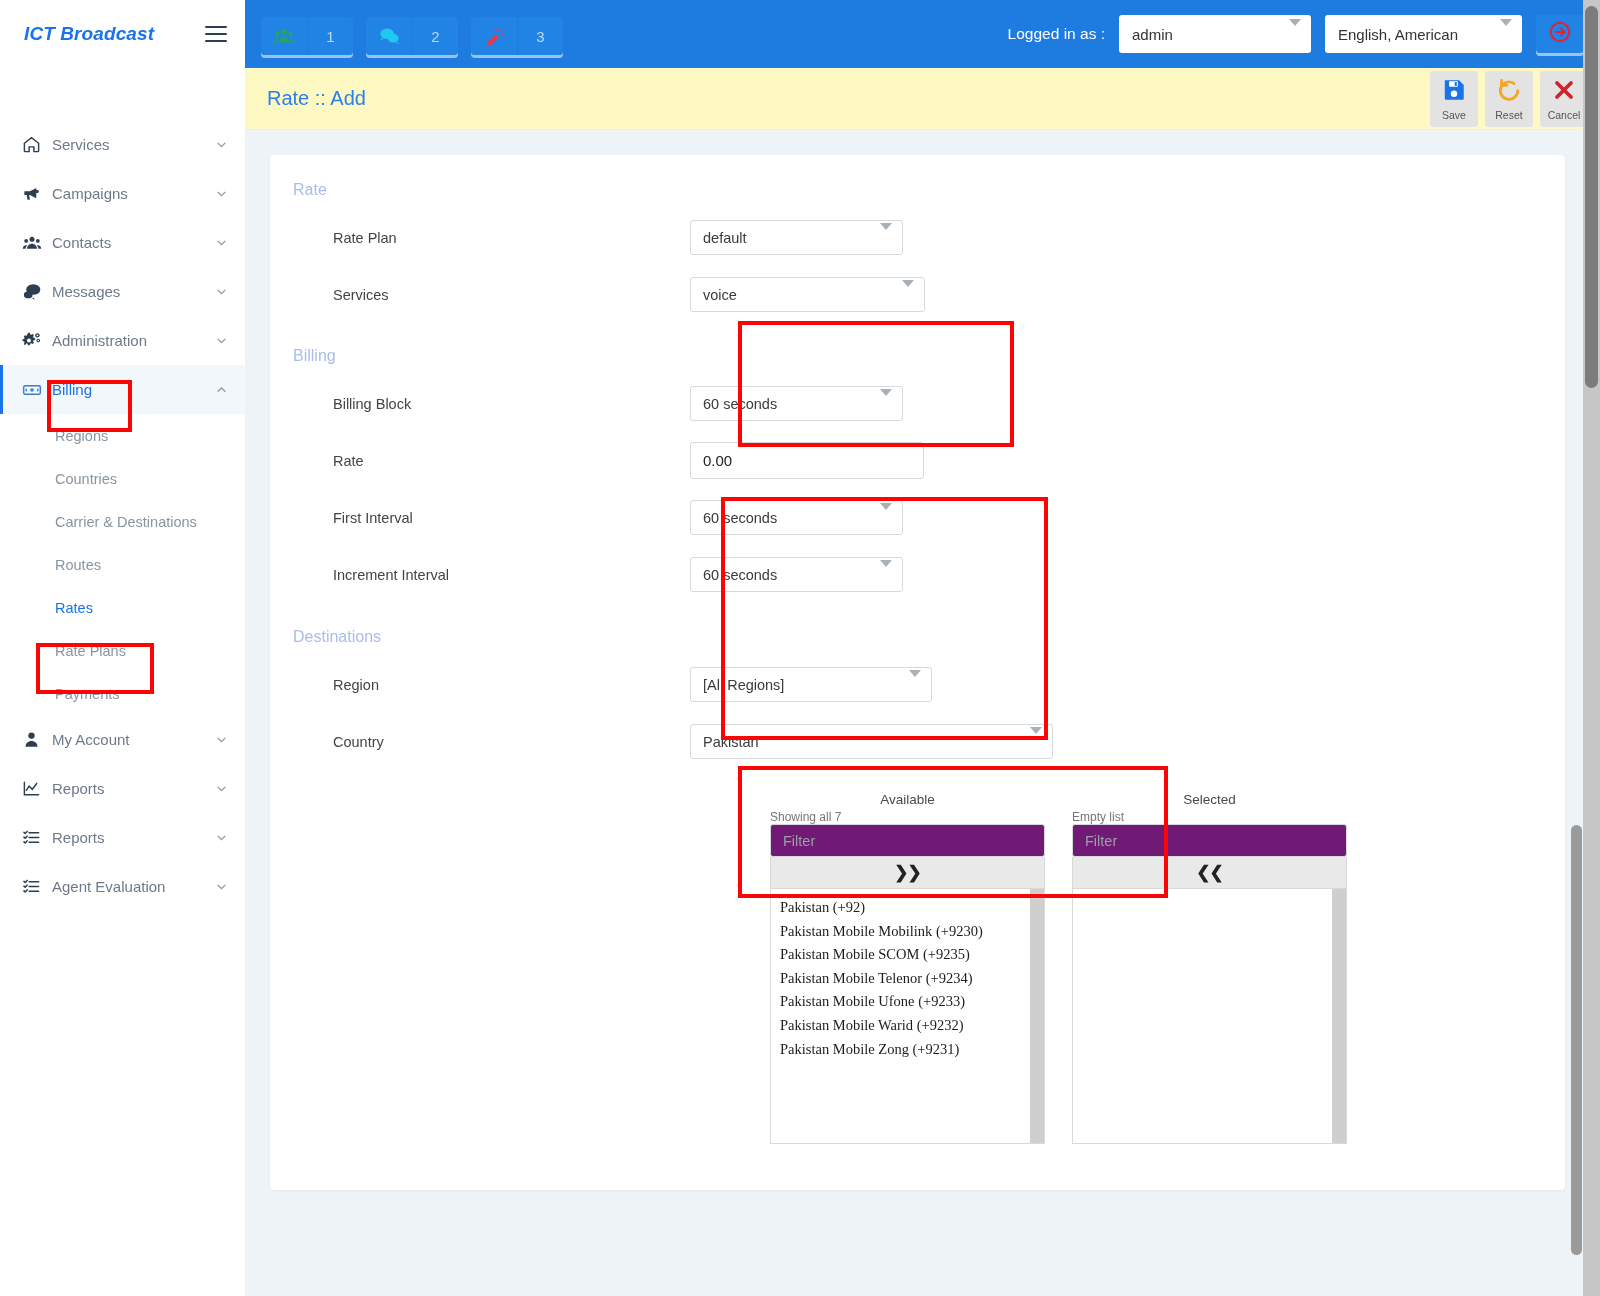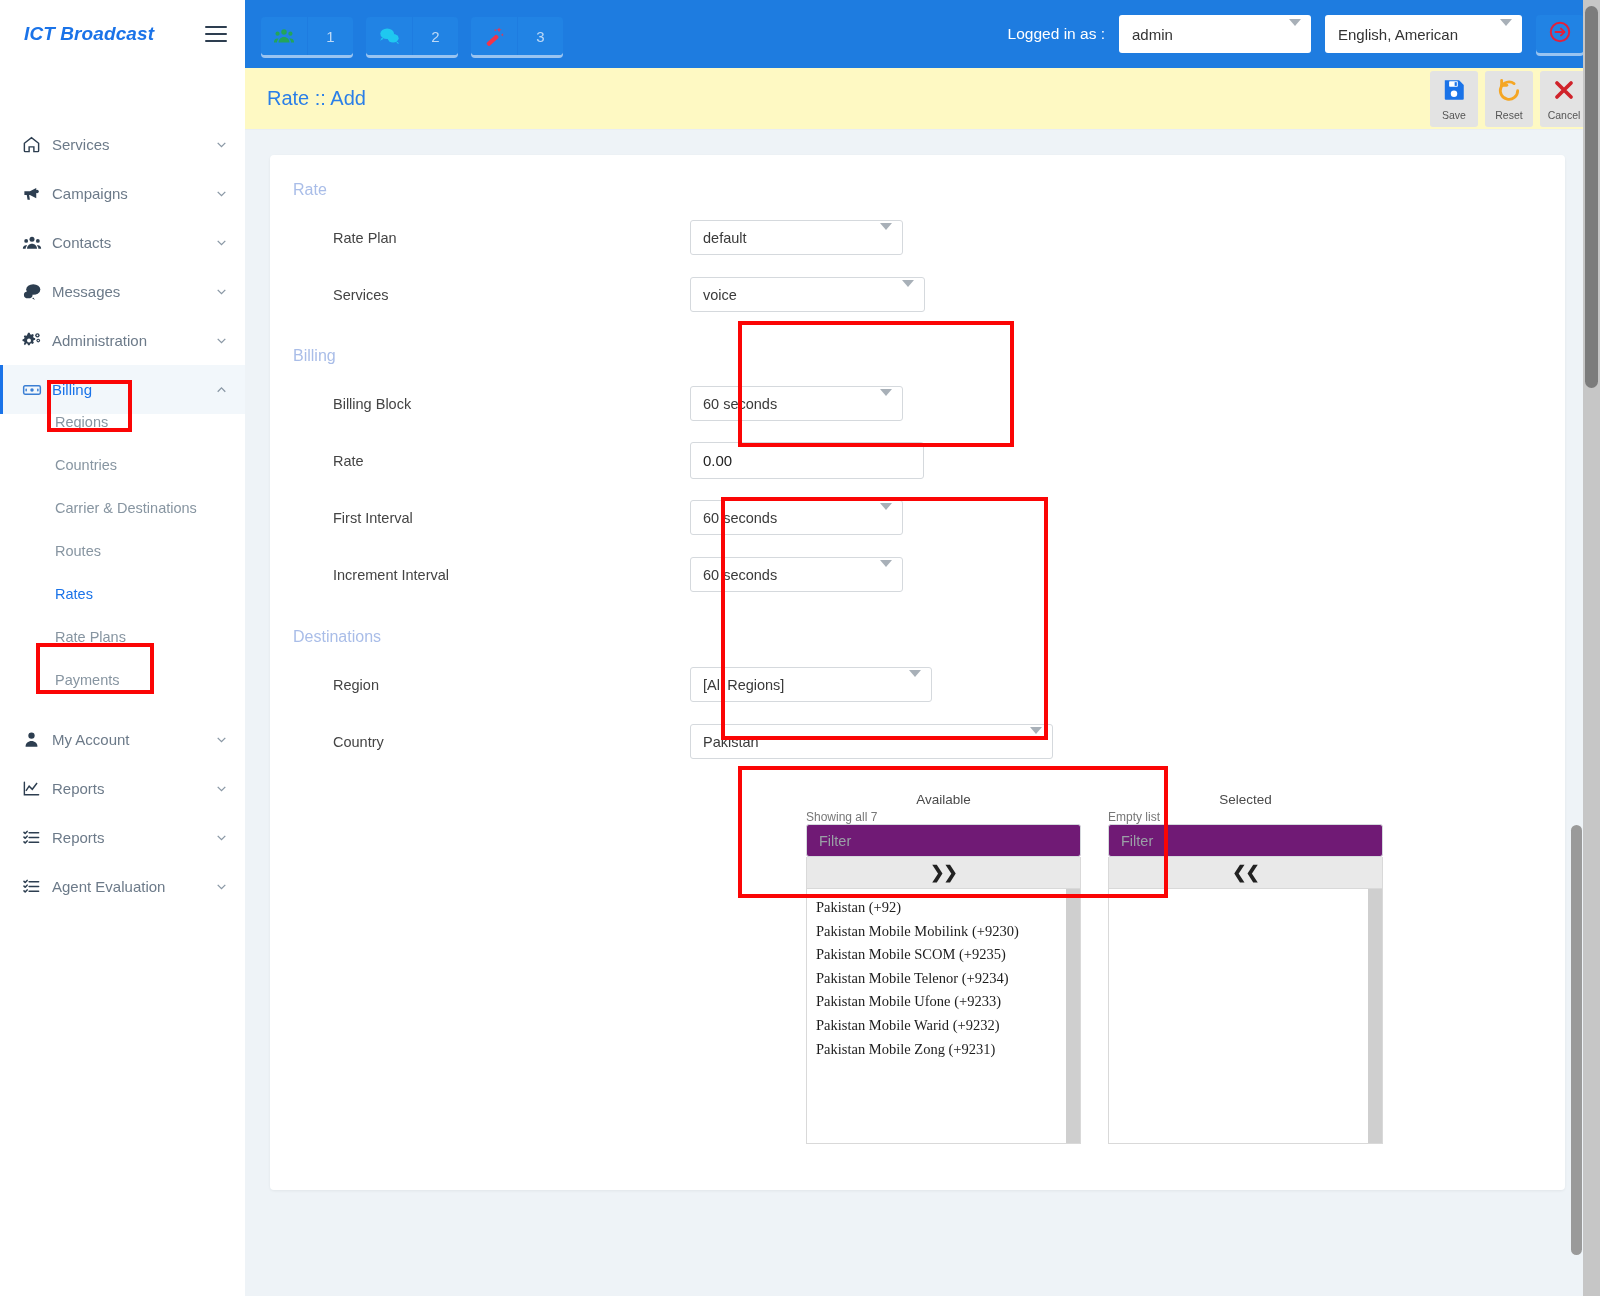--- a/index.html
+++ b/index.html
@@ -36,21 +36,21 @@
   .nav-item .lbl { font-size: 15px; color: #6c7a89; flex: 1; }
   .nav-item .chev { width: 30px; display: flex; justify-content: flex-start; color: #8a98a5; }
   .nav-item.active { background: #f2f7fb; }
   .nav-item.active .lbl { color: #1a73e8; }
   .nav-item.active .ico { color: #3b7fd4; }
   .nav-item.active::before {
     content: ""; position: absolute; left: 0; top: 0; bottom: 0;
     width: 3px; background: #1a73e8;
   }
   .sub-item {
-    height: 43px; display: flex; align-items: flex-start; padding-left: 55px;
+    height: 43px; display: flex; align-items: center; padding-left: 55px;
     font-size: 14.5px; color: #8795a1; cursor: pointer; position: relative;
   }
   .sub-item.selected { color: #1a73e8; }
 
   
   .main { flex: 1; height: 1296px; position: relative; background: #eef3f7; }
   .topbar {
     height: 68px; background: #1e7ce0; display: flex; align-items: center;
     padding: 0 10px 0 16px; position: relative;
   }
@@ -122,21 +122,21 @@
   .sel .caret { margin-left: auto; }
   .txtin {
     height: 37px; border: 1px solid #d5d9dd; border-radius: 3px; background: #fff;
     display: flex; align-items: center; padding: 0 12px; font-size: 15px; color: #222;
   }
 
   
   .hl { position: absolute; border: 4px solid #fb0505; pointer-events: none; z-index: 30; }
 
   
-  .duallist { display: flex; gap: 27px; position: absolute; left: 536px; top: 637px; }
+  .duallist { display: flex; gap: 27px; position: absolute; left: 500px; top: 637px; }
   .dl-col { width: 275px; }
   .dl-head { text-align: center; font-size: 13.5px; color: #4a4a4a; }
   .dl-sub { font-size: 12px; color: #777; margin-top: 3px; }
   .dl-filter {
     height: 33px; border: 1px solid #d5d9dd; border-radius: 3px; background: #701a75;
     display: flex; align-items: center; padding: 0 12px; 
     font-size: 14.5px; color: #9aa0a6;
   }
   .dl-move {
     height: 32px; background: #e9e9e9; border: 1px solid #d9d9d9; border-top: none;

